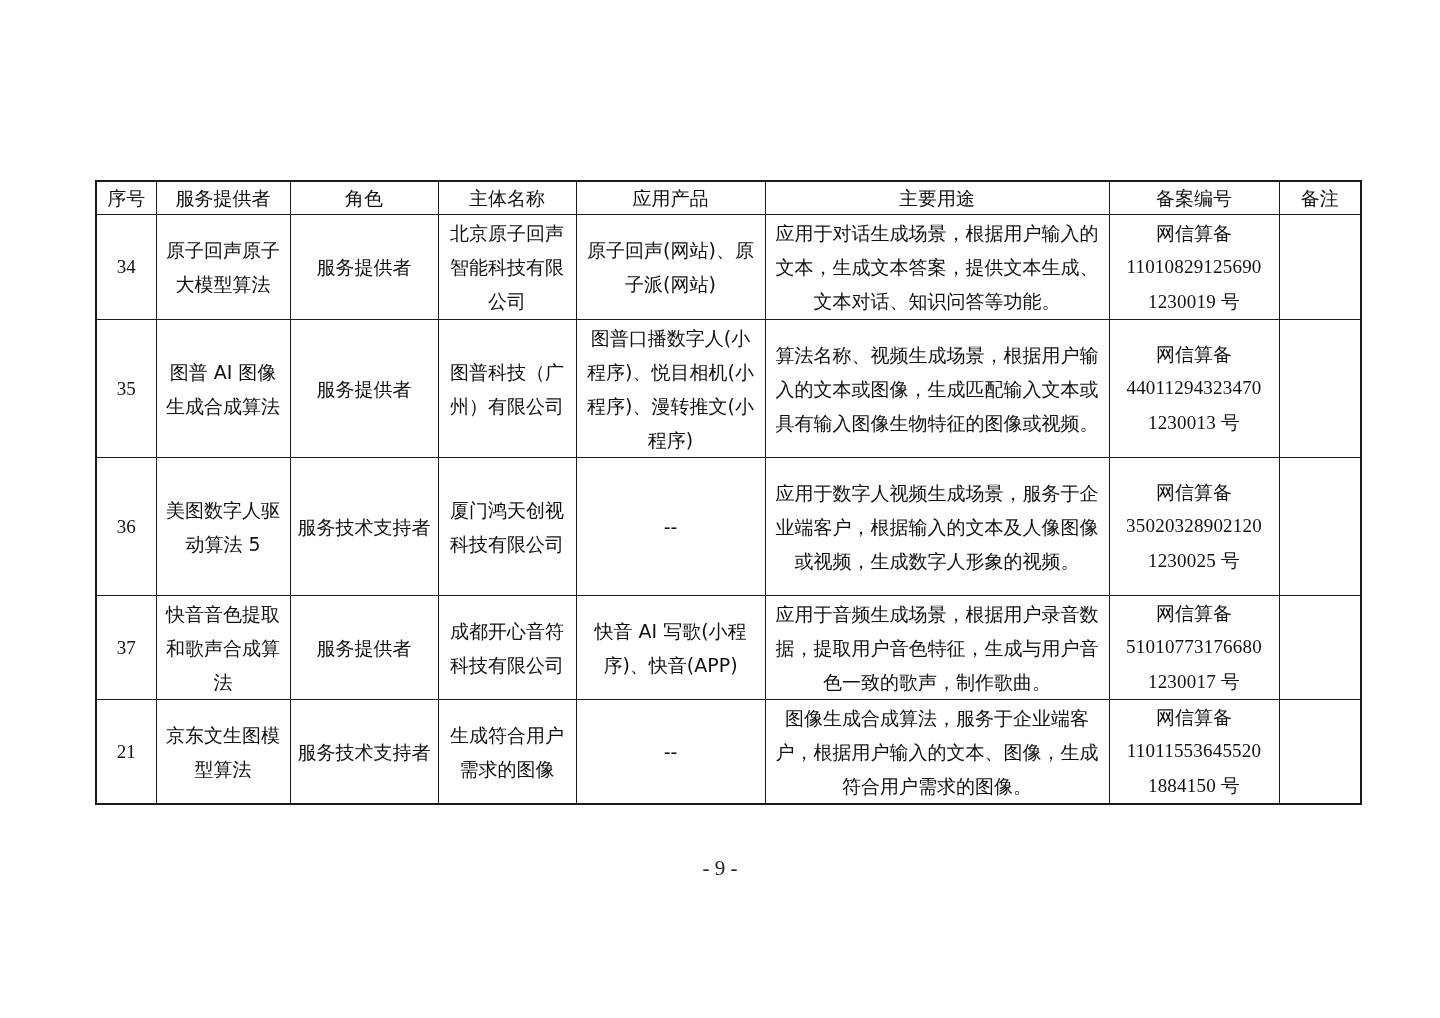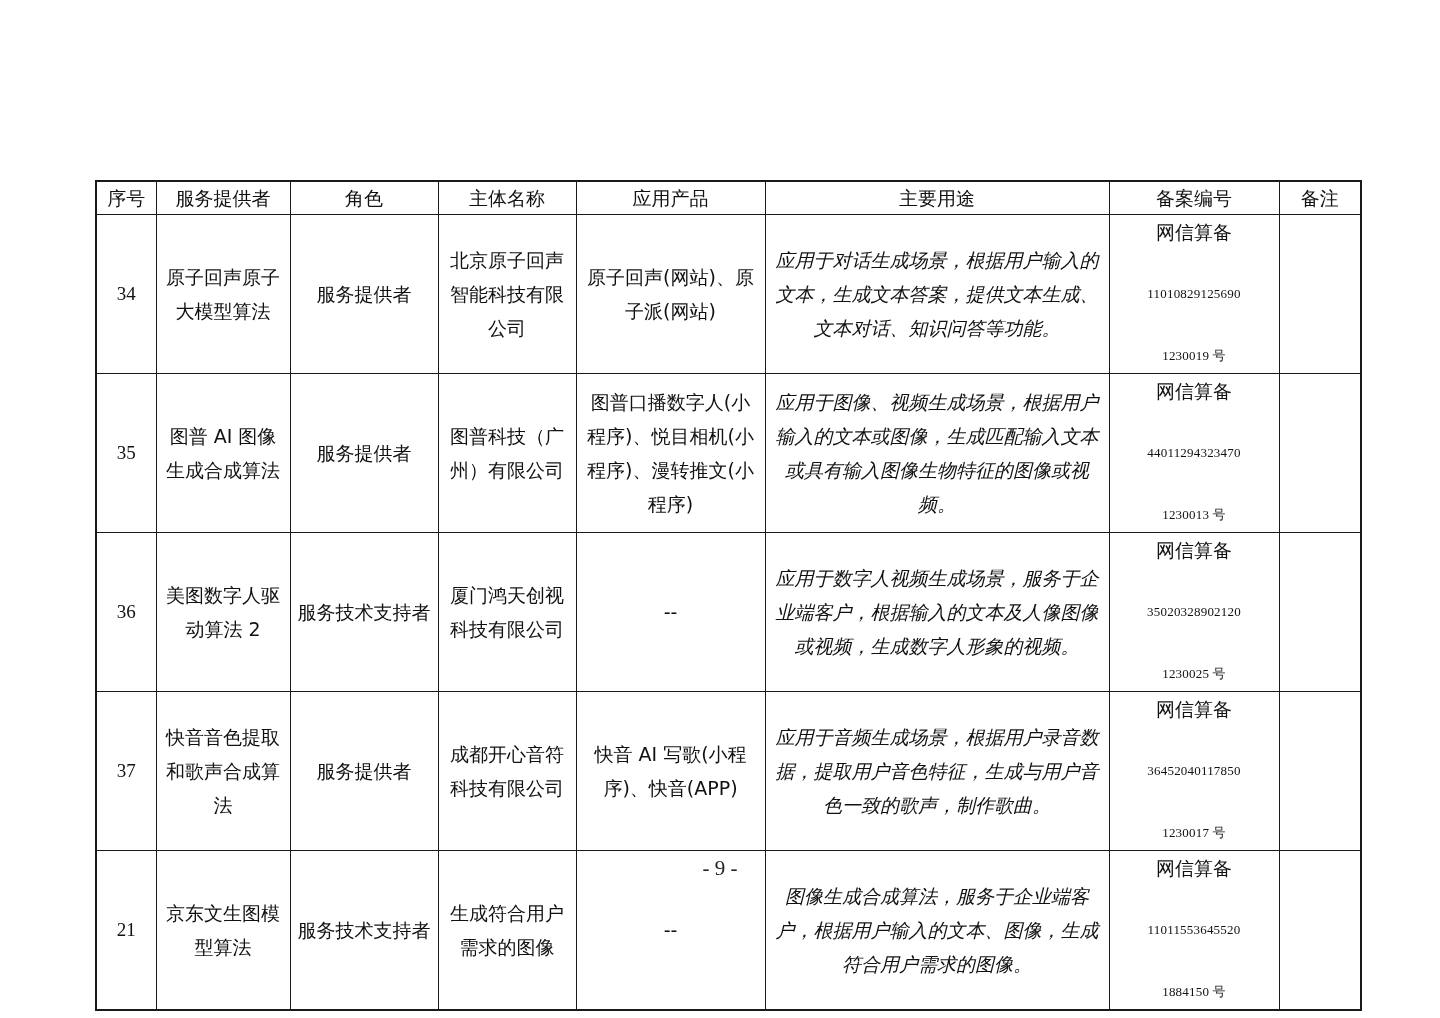--- a/index.html
+++ b/index.html
@@ -48,36 +48,34 @@
       line-height: 30px;
     }
     .num {
       font-family: "Liberation Serif", serif;
       font-size: 19px;
       margin-left: 16px;
     }
     td.purpose {
       text-align: center;
       padding: 0 6px;
-      font-style: italic;
     }
     td.filing {
       font-family: "Liberation Serif", "DejaVu Sans", serif;
     }
     .filing-line {
       display: block;
     }
     .filing-line.prefix {
       font-family: "DejaVu Sans", sans-serif;
     }
     .filing-line.digits {
       font-family: "Liberation Serif", serif;
-      font-size: 13px;
+      font-size: 19px;
       letter-spacing: 0.2px;
-      margin-top: 28px;
     }
     .filing-line .suffix {
       font-family: "DejaVu Sans", sans-serif;
     }
     .page-number {
       position: absolute;
       left: 0;
       width: 1440px;
       top: 856px;
       text-align: center;
@@ -143,32 +141,32 @@
         </td>
         <td></td>
       </tr>
 
       <tr class="r35">
         <td class="num">35</td>
         <td>图普 AI 图像生成合成算法</td>
         <td>服务提供者</td>
         <td>图普科技（广州）有限公司</td>
         <td>图普口播数字人(小程序)、悦目相机(小程序)、漫转推文(小程序)</td>
-        <td class="purpose">应用于图像、视频生成场景，根据用户输入的文本或图像，生成匹配输入文本或具有输入图像生物特征的图像或视频。</td>
+        <td class="purpose">算法名称、视频生成场景，根据用户输入的文本或图像，生成匹配输入文本或具有输入图像生物特征的图像或视频。</td>
         <td class="filing">
           <span class="filing-line prefix">网信算备</span>
           <span class="filing-line digits">44011294323470</span>
           <span class="filing-line digits"><span>1230013</span> <span class="suffix">号</span></span>
         </td>
         <td></td>
       </tr>
 
       <tr class="r36">
         <td class="num">36</td>
-        <td>美图数字人驱动算法 2</td>
+        <td>美图数字人驱动算法 5</td>
         <td>服务技术支持者</td>
         <td>厦门鸿天创视科技有限公司</td>
         <td>--</td>
         <td class="purpose">应用于数字人视频生成场景，服务于企业端客户，根据输入的文本及人像图像或视频，生成数字人形象的视频。</td>
         <td class="filing">
           <span class="filing-line prefix">网信算备</span>
           <span class="filing-line digits">35020328902120</span>
           <span class="filing-line digits"><span>1230025</span> <span class="suffix">号</span></span>
         </td>
         <td></td>
@@ -176,21 +174,21 @@
 
       <tr class="r37">
         <td class="num">37</td>
         <td>快音音色提取和歌声合成算法</td>
         <td>服务提供者</td>
         <td>成都开心音符科技有限公司</td>
         <td>快音 AI 写歌(小程序)、快音(APP)</td>
         <td class="purpose">应用于音频生成场景，根据用户录音数据，提取用户音色特征，生成与用户音色一致的歌声，制作歌曲。</td>
         <td class="filing">
           <span class="filing-line prefix">网信算备</span>
-          <span class="filing-line digits">36452040117850</span>
+          <span class="filing-line digits">51010773176680</span>
           <span class="filing-line digits"><span>1230017</span> <span class="suffix">号</span></span>
         </td>
         <td></td>
       </tr>
 
       <tr class="r38">
         <td class="num">21</td>
         <td>京东文生图模型算法</td>
         <td>服务技术支持者</td>
         <td>生成符合用户需求的图像</td>

